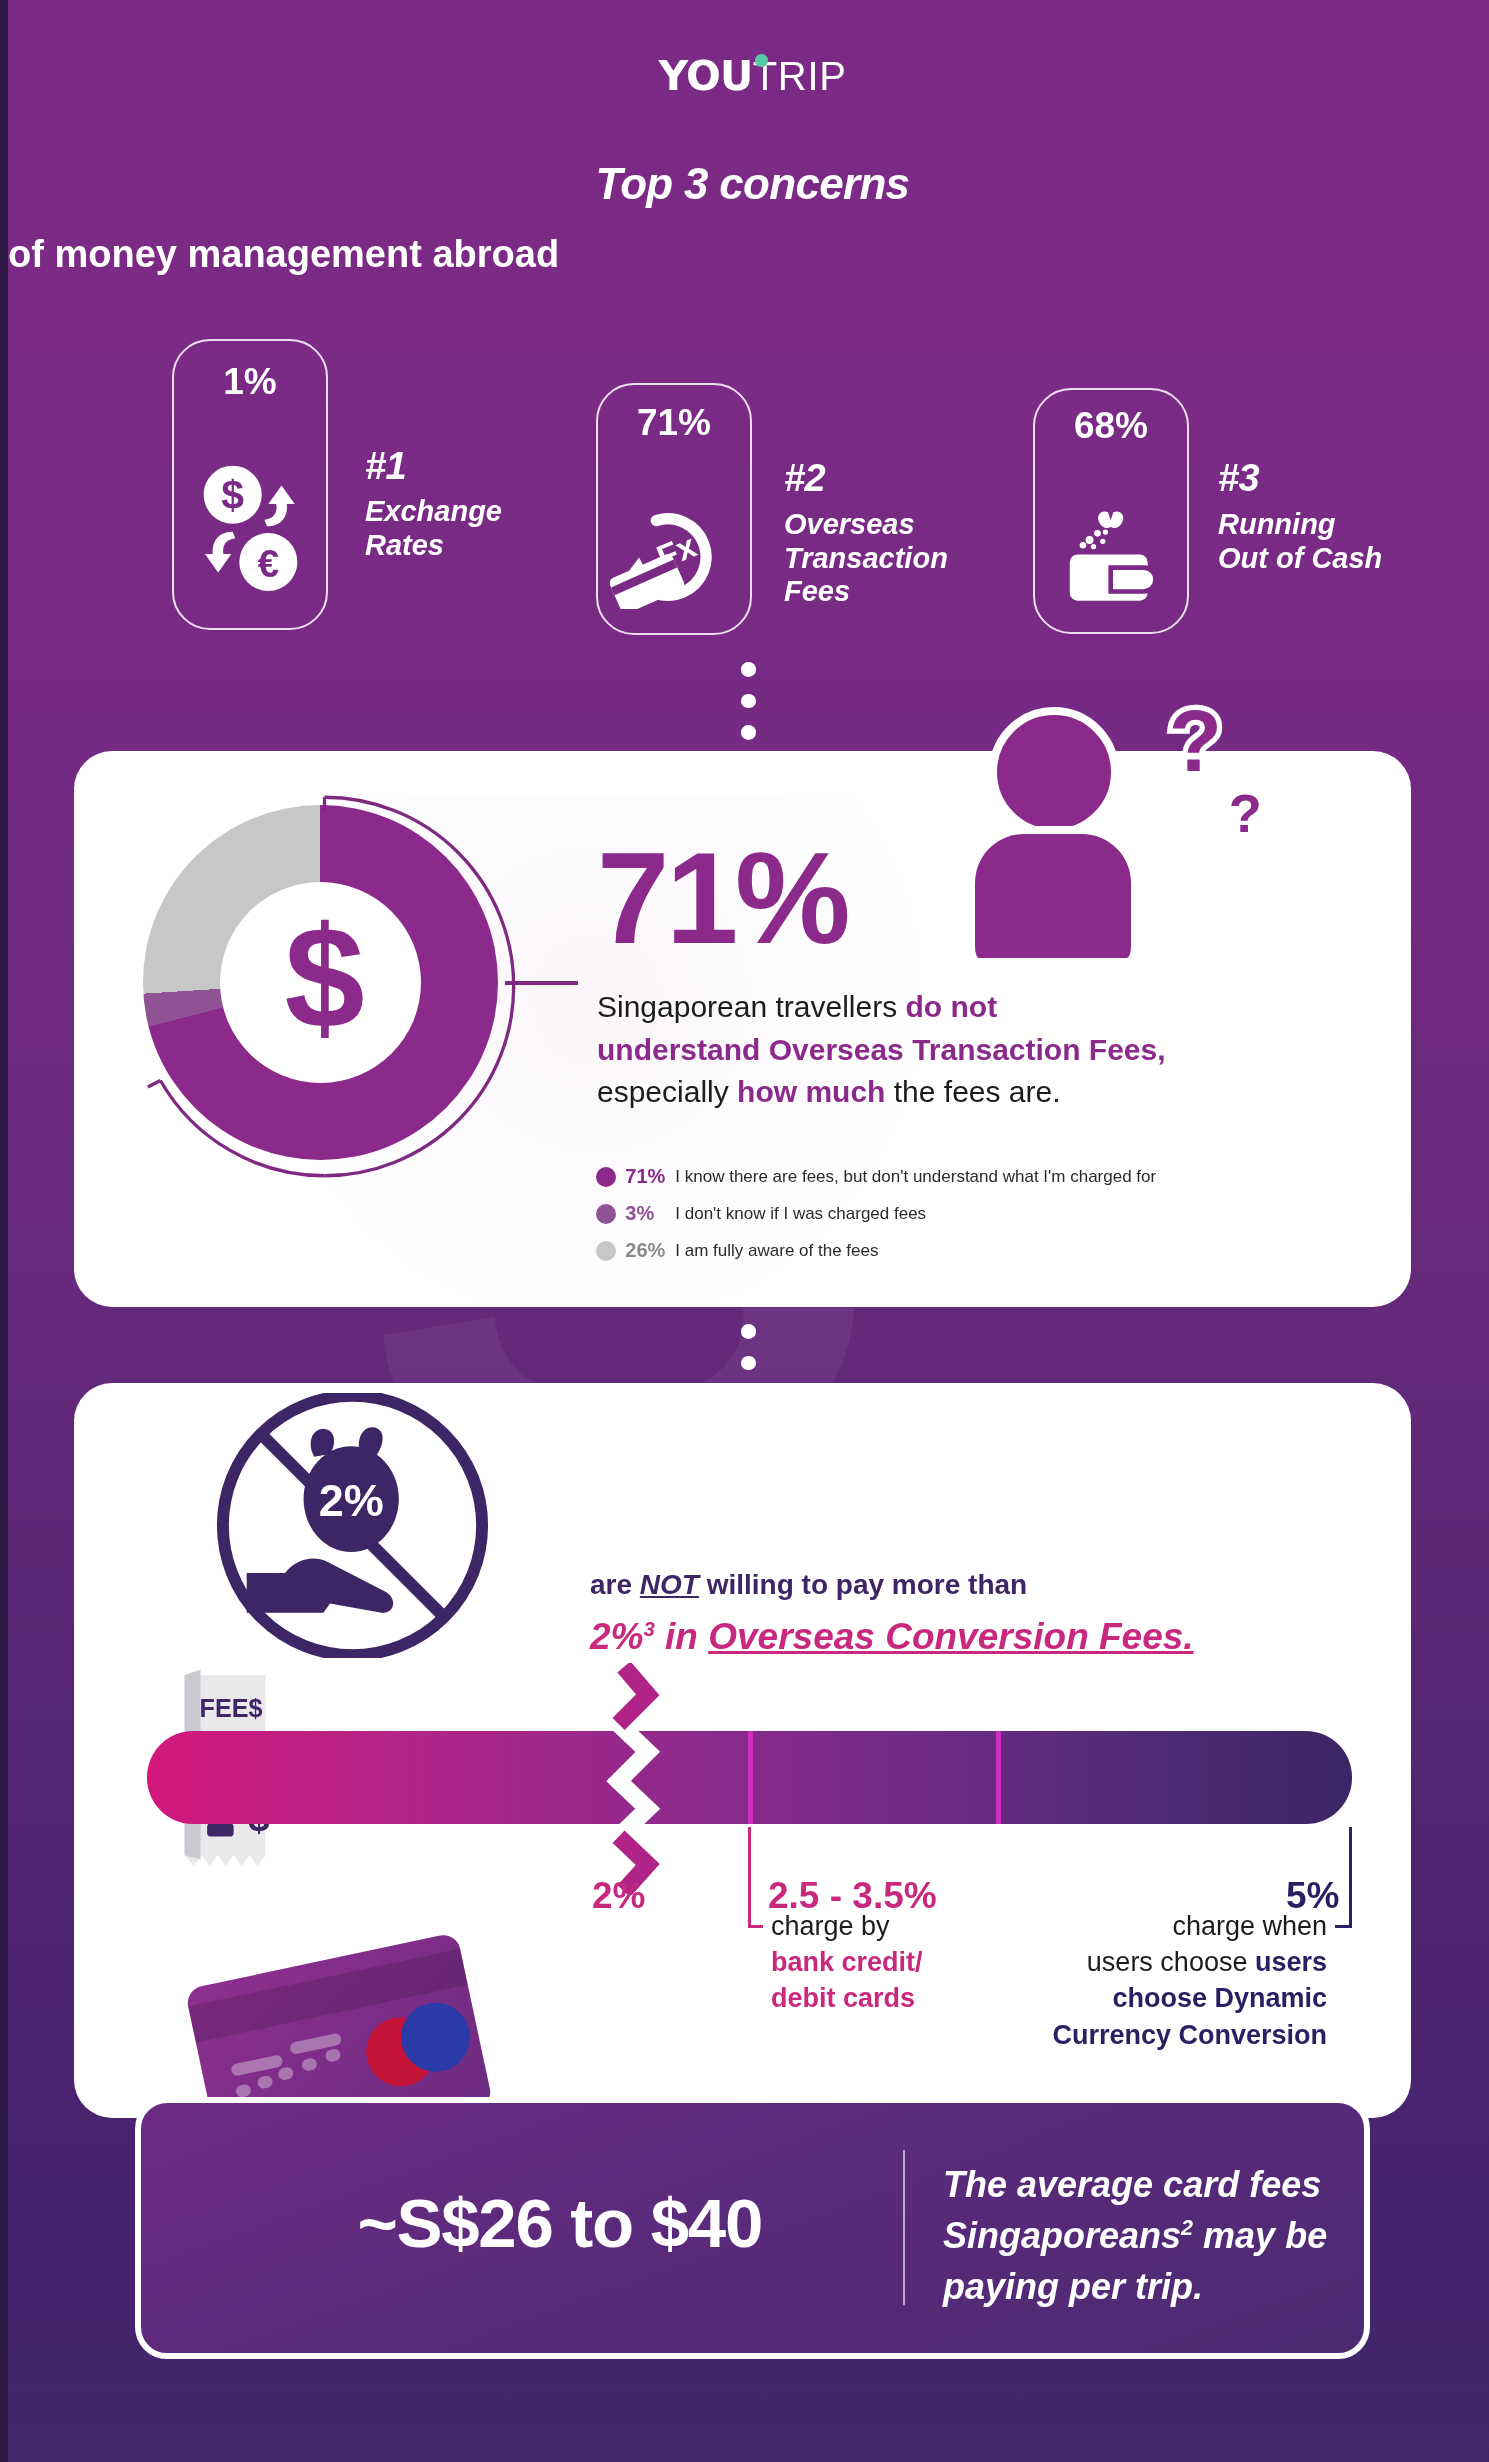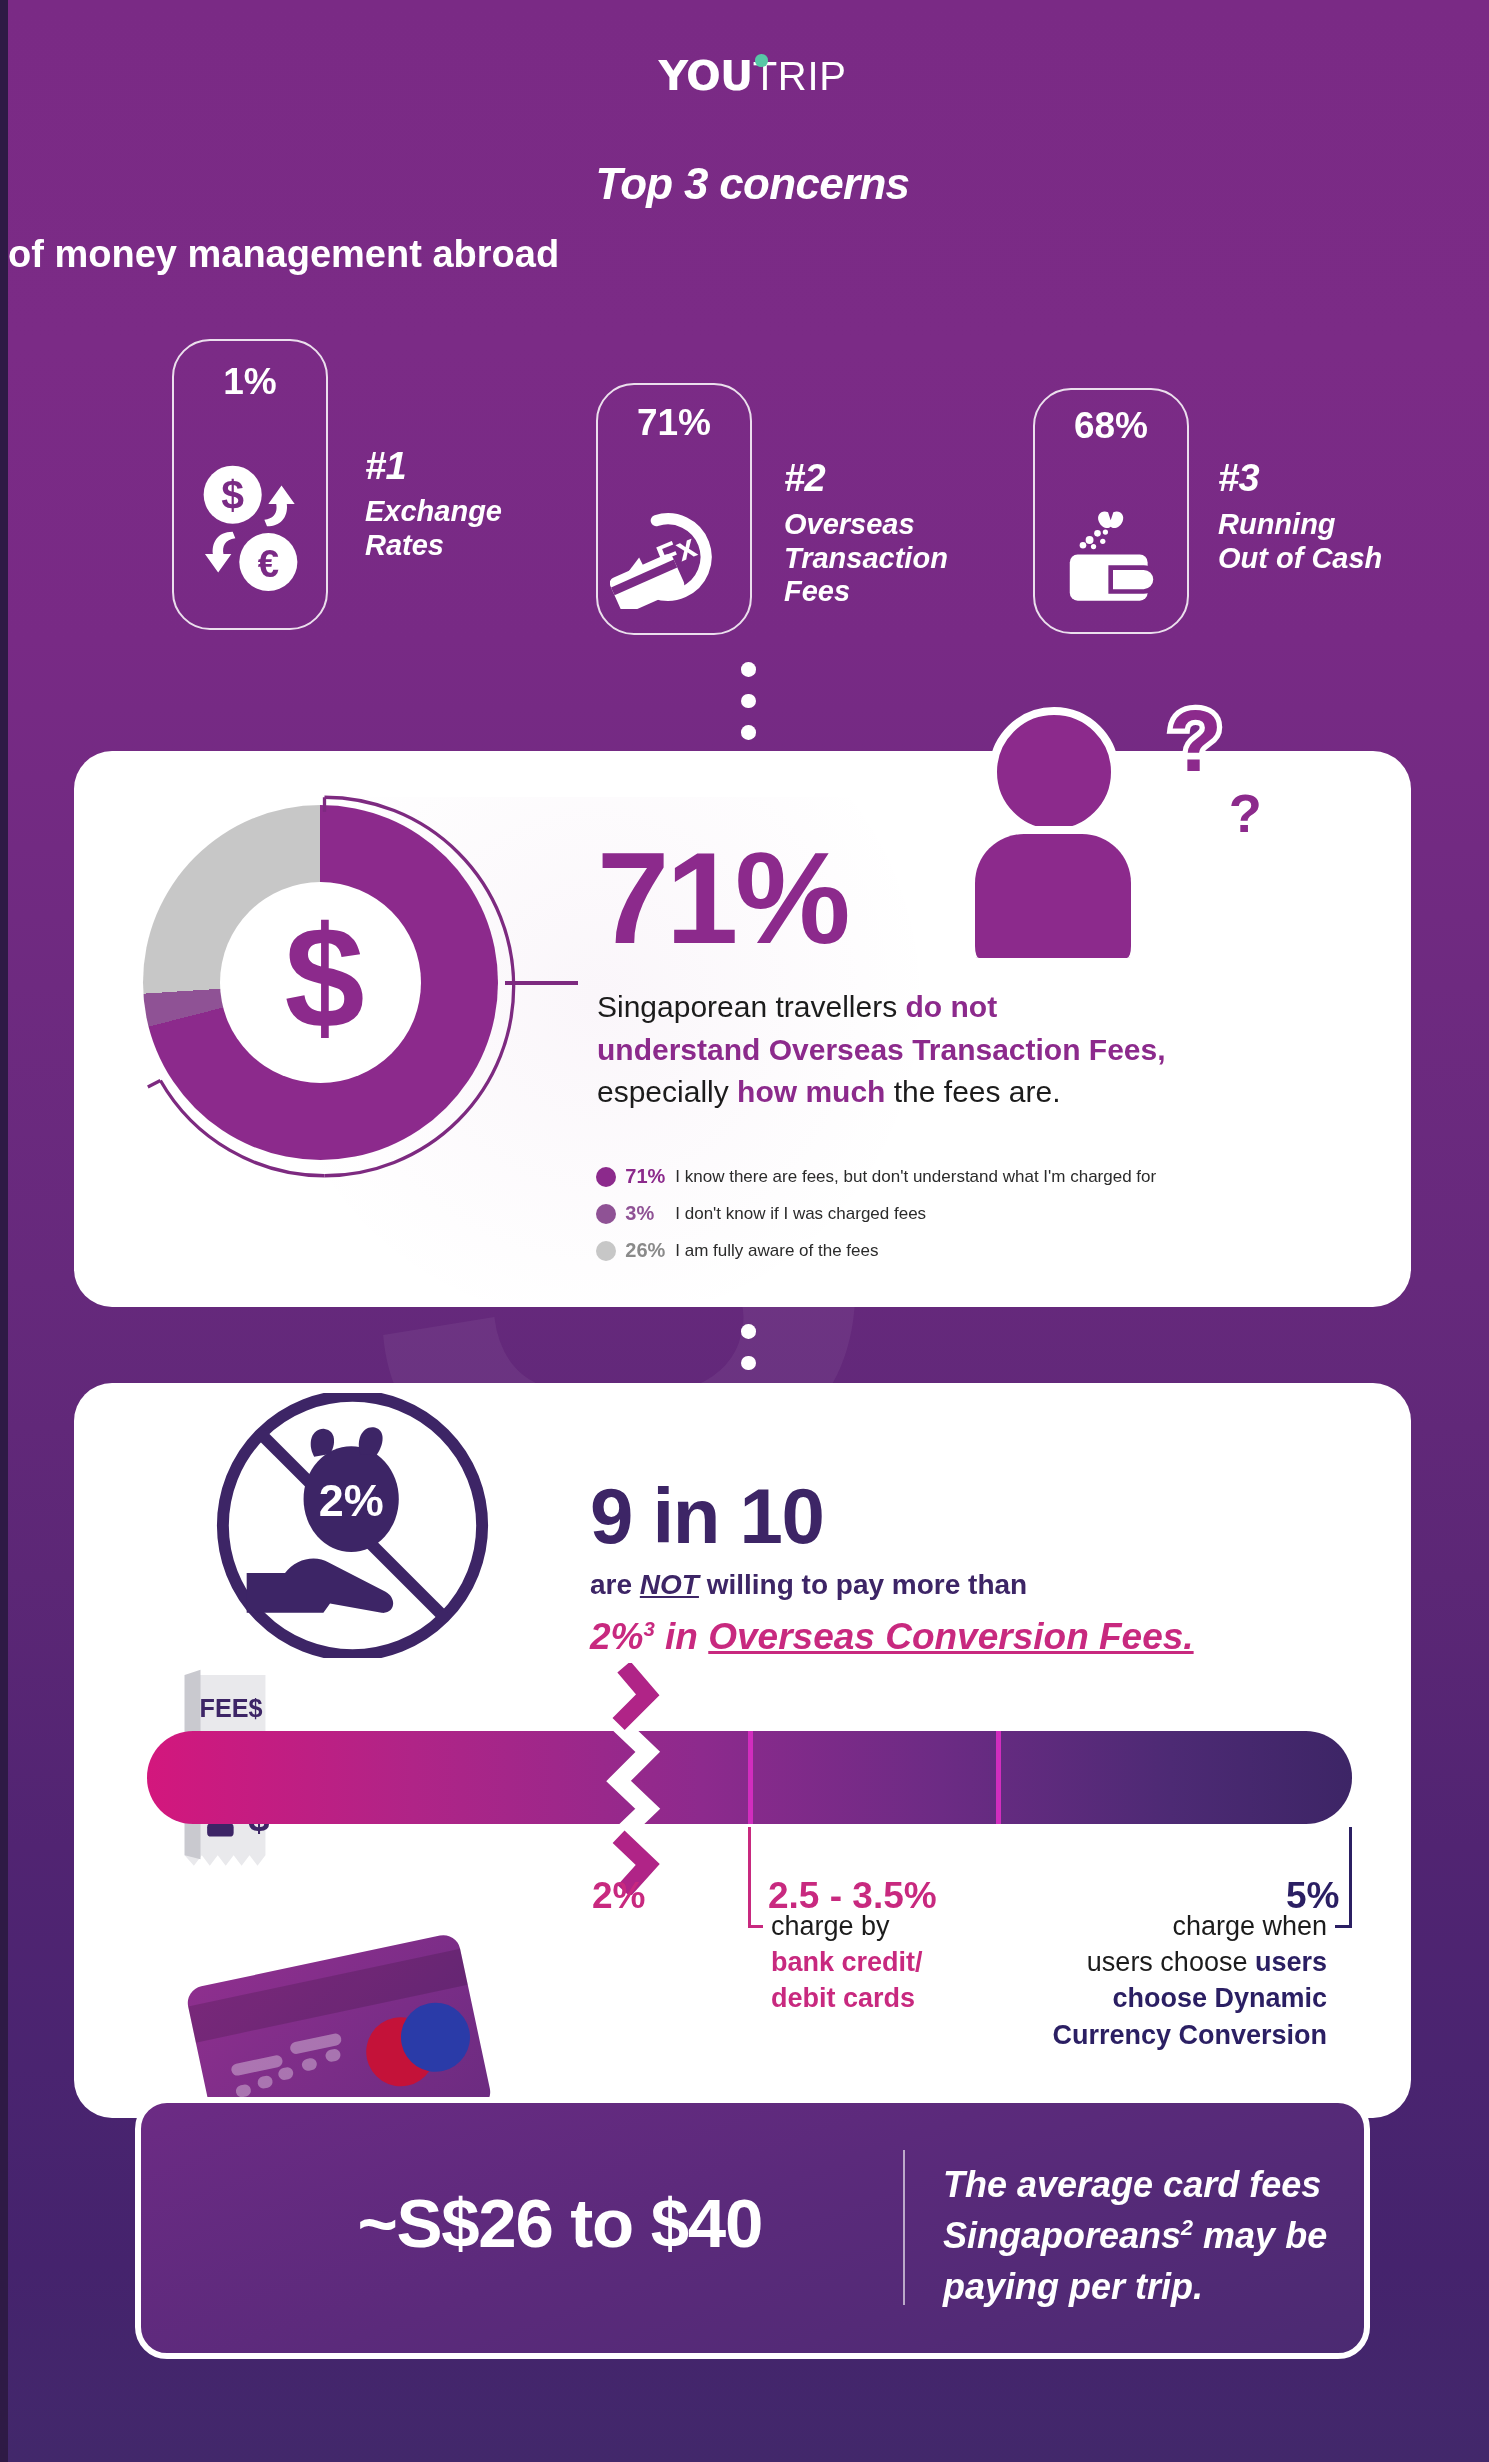--- a/index.html
+++ b/index.html
@@ -291,21 +291,20 @@
     <ellipse cx="220" cy="200" rx="196" ry="196" fill="none" stroke="#3d2566" stroke-width="18"></ellipse>
     <line x1="82" y1="62" x2="358" y2="338" stroke="#3d2566" stroke-width="18"></line>
     <ellipse cx="218" cy="160" rx="72" ry="80" fill="#3d2566"></ellipse>
     <path d="M162 96 C150 74 160 52 178 54 C194 56 196 76 186 92 Z" fill="#3d2566"></path>
     <path d="M232 92 C224 70 236 48 254 52 C270 56 268 78 256 94 Z" fill="#3d2566"></path>
     <text x="218" y="186" font-family="Liberation Sans, sans-serif" font-size="68" font-weight="800" fill="#fff" text-anchor="middle">2%</text>
     <path d="M60 272 H118 C134 250 164 244 184 256 L270 300 C288 310 284 334 264 332
              L186 318 L176 332 H60 Z" fill="#3d2566"></path>
   </svg>
 
-  <div class="nine" style="left:582px; top:1471px;">9 in 10</div>
   <div class="nine-sub" style="left:582px; top:1569px;">
     <span>are </span><u>NOT</u><span> willing to pay more than</span>
   </div>
   <div class="nine-pink" style="left:582px; top:1616px;">
     <span>2%</span><sup>3</sup><span> in </span><u>Overseas Conversion Fees.</u>
   </div>
 
   <svg style="position:absolute; left:158px; top:1667px;" width="126" height="212" viewBox="0 0 190 320">
     <path d="M28 12 L150 12 L150 284 L138 300 L126 284 L114 300 L102 284 L90 300
              L78 284 L66 300 L54 284 L42 300 L28 284 Z" fill="#e9e9ec"></path>

